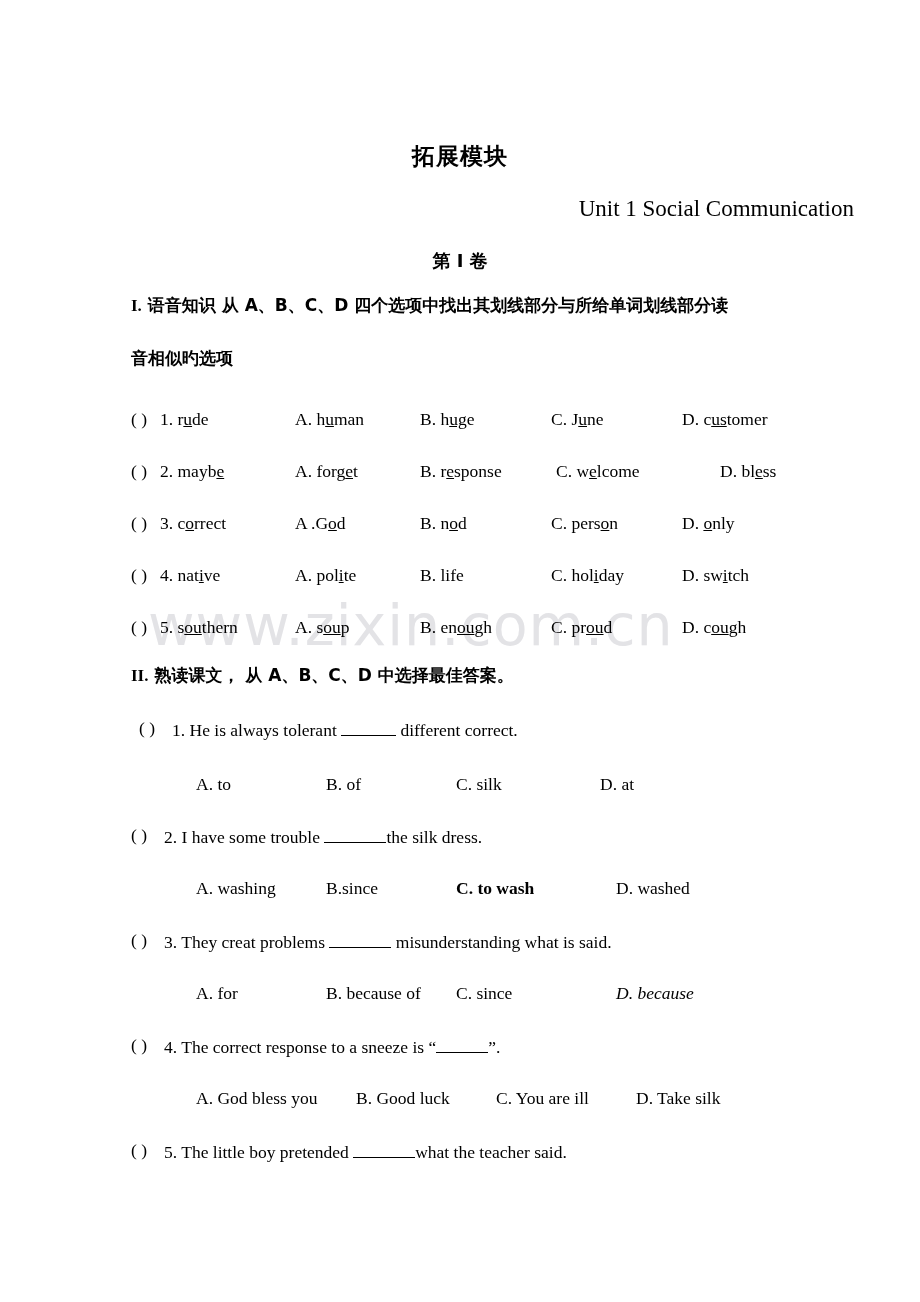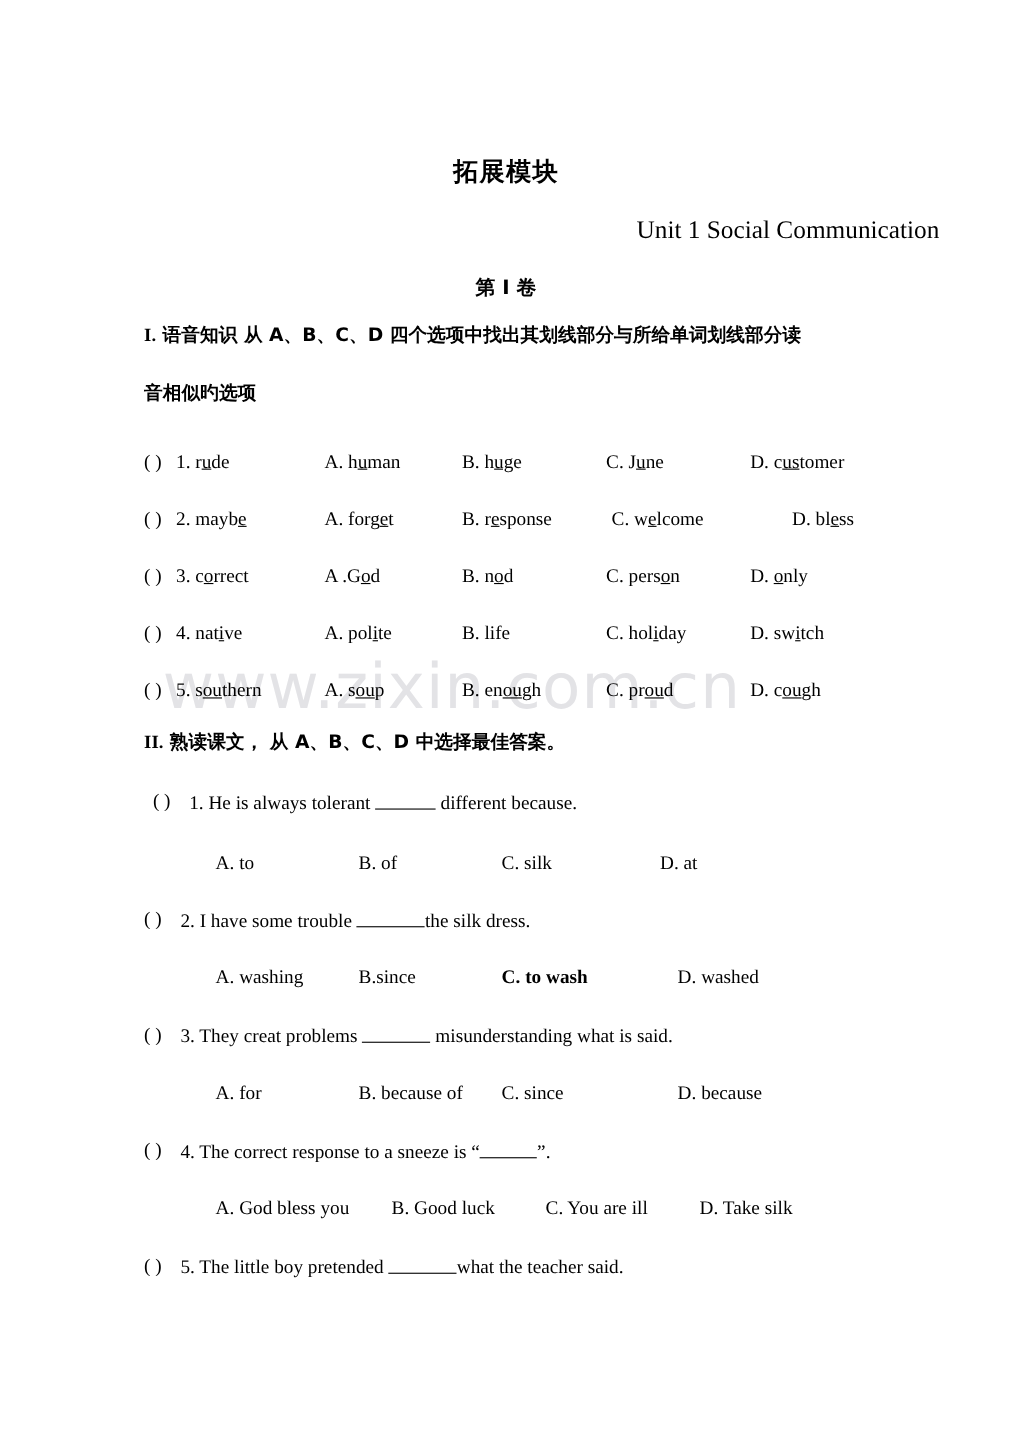--- a/index.html
+++ b/index.html
@@ -236,21 +236,21 @@
       <span class="opt c-d"><span>D.</span> <span>c</span><u>ou</u><span>gh</span></span>
     </div>
 
     <div class="section-heading" id="sec2-head">
       <span class="rom">II.</span>
       <span>熟读课文， 从 A、B、C、D 中选择最佳答案。</span>
     </div>
 
     <div class="q-stem" style="left:139px; top:718px;">
       <span class="mark">(     )</span>
-      <span class="text"><span>1.</span> <span>He is always tolerant</span> <span class="blank b-long"></span> <span>different because.</span></span>
+      <span class="text"><span>1.</span> <span>He is always tolerant</span> <span class="blank b-long"></span> <span>different correct.</span></span>
     </div>
     <div class="q-opts" style="left:196px; top:774px;">
       <span class="opt" style="left:0px;">A. to</span>
       <span class="opt" style="left:130px;">B. of</span>
       <span class="opt" style="left:260px;">C. silk</span>
       <span class="opt" style="left:404px;">D. at</span>
     </div>
 
     <div class="q-stem" style="left:131px; top:825px;">
       <span class="mark">(     )</span>
@@ -264,21 +264,21 @@
     </div>
 
     <div class="q-stem" style="left:131px; top:930px;">
       <span class="mark">(     )</span>
       <span class="text"><span>3.</span> <span>They creat problems</span> <span class="blank b-med"></span> <span>misunderstanding what is said.</span></span>
     </div>
     <div class="q-opts" style="left:196px; top:983px;">
       <span class="opt" style="left:0px;">A. for</span>
       <span class="opt" style="left:130px;">B. because of</span>
       <span class="opt" style="left:260px;text-align:right;">C. since</span>
-      <span class="opt" style="left:420px;">D. because</span>
+      <span class="opt" style="left:420px;font-style:italic;">D. because</span>
     </div>
 
     <div class="q-stem" style="left:131px; top:1035px;">
       <span class="mark">(     )</span>
       <span class="text"><span>4.</span> <span>The correct response to a sneeze is “</span><span class="blank b-short"></span><span>”.</span></span>
     </div>
     <div class="q-opts" style="left:196px; top:1088px;">
       <span class="opt" style="left:0px;">A. God bless you</span>
       <span class="opt" style="left:160px;">B. Good luck</span>
       <span class="opt" style="left:300px;">C. You are ill</span>

